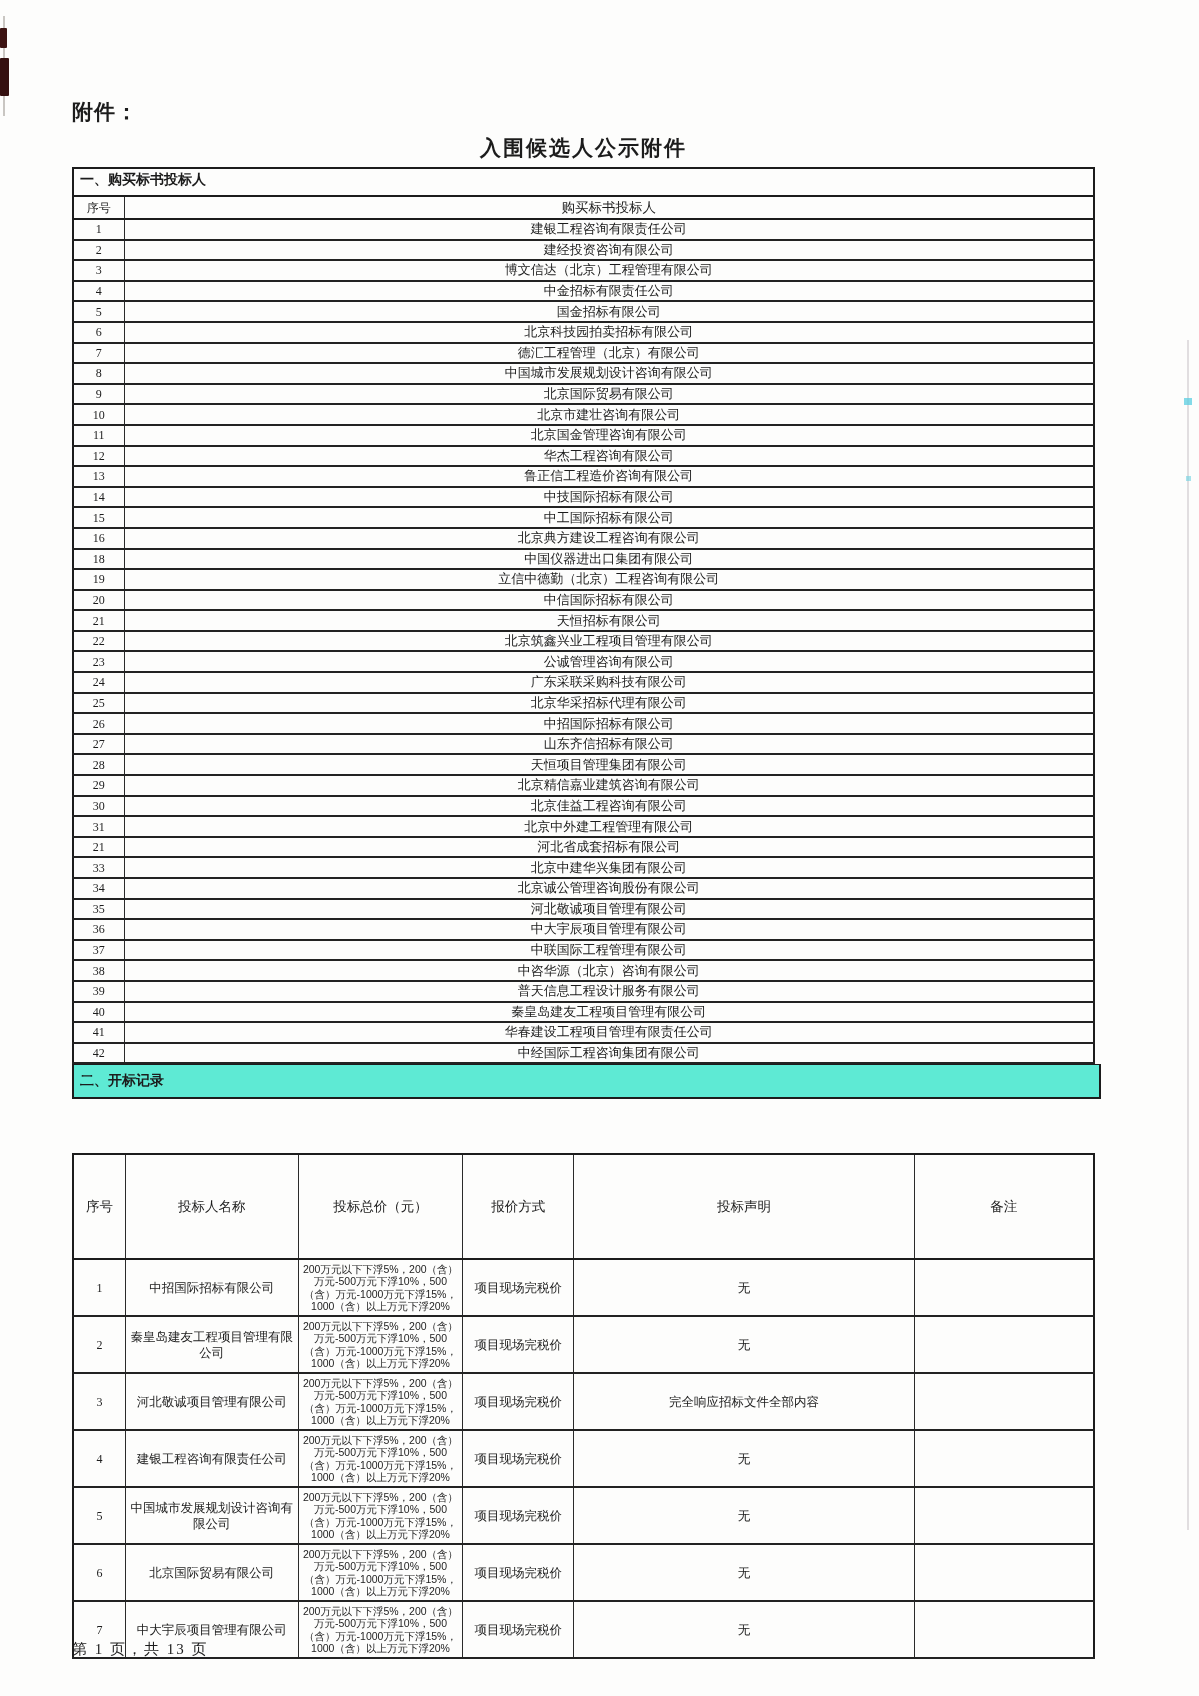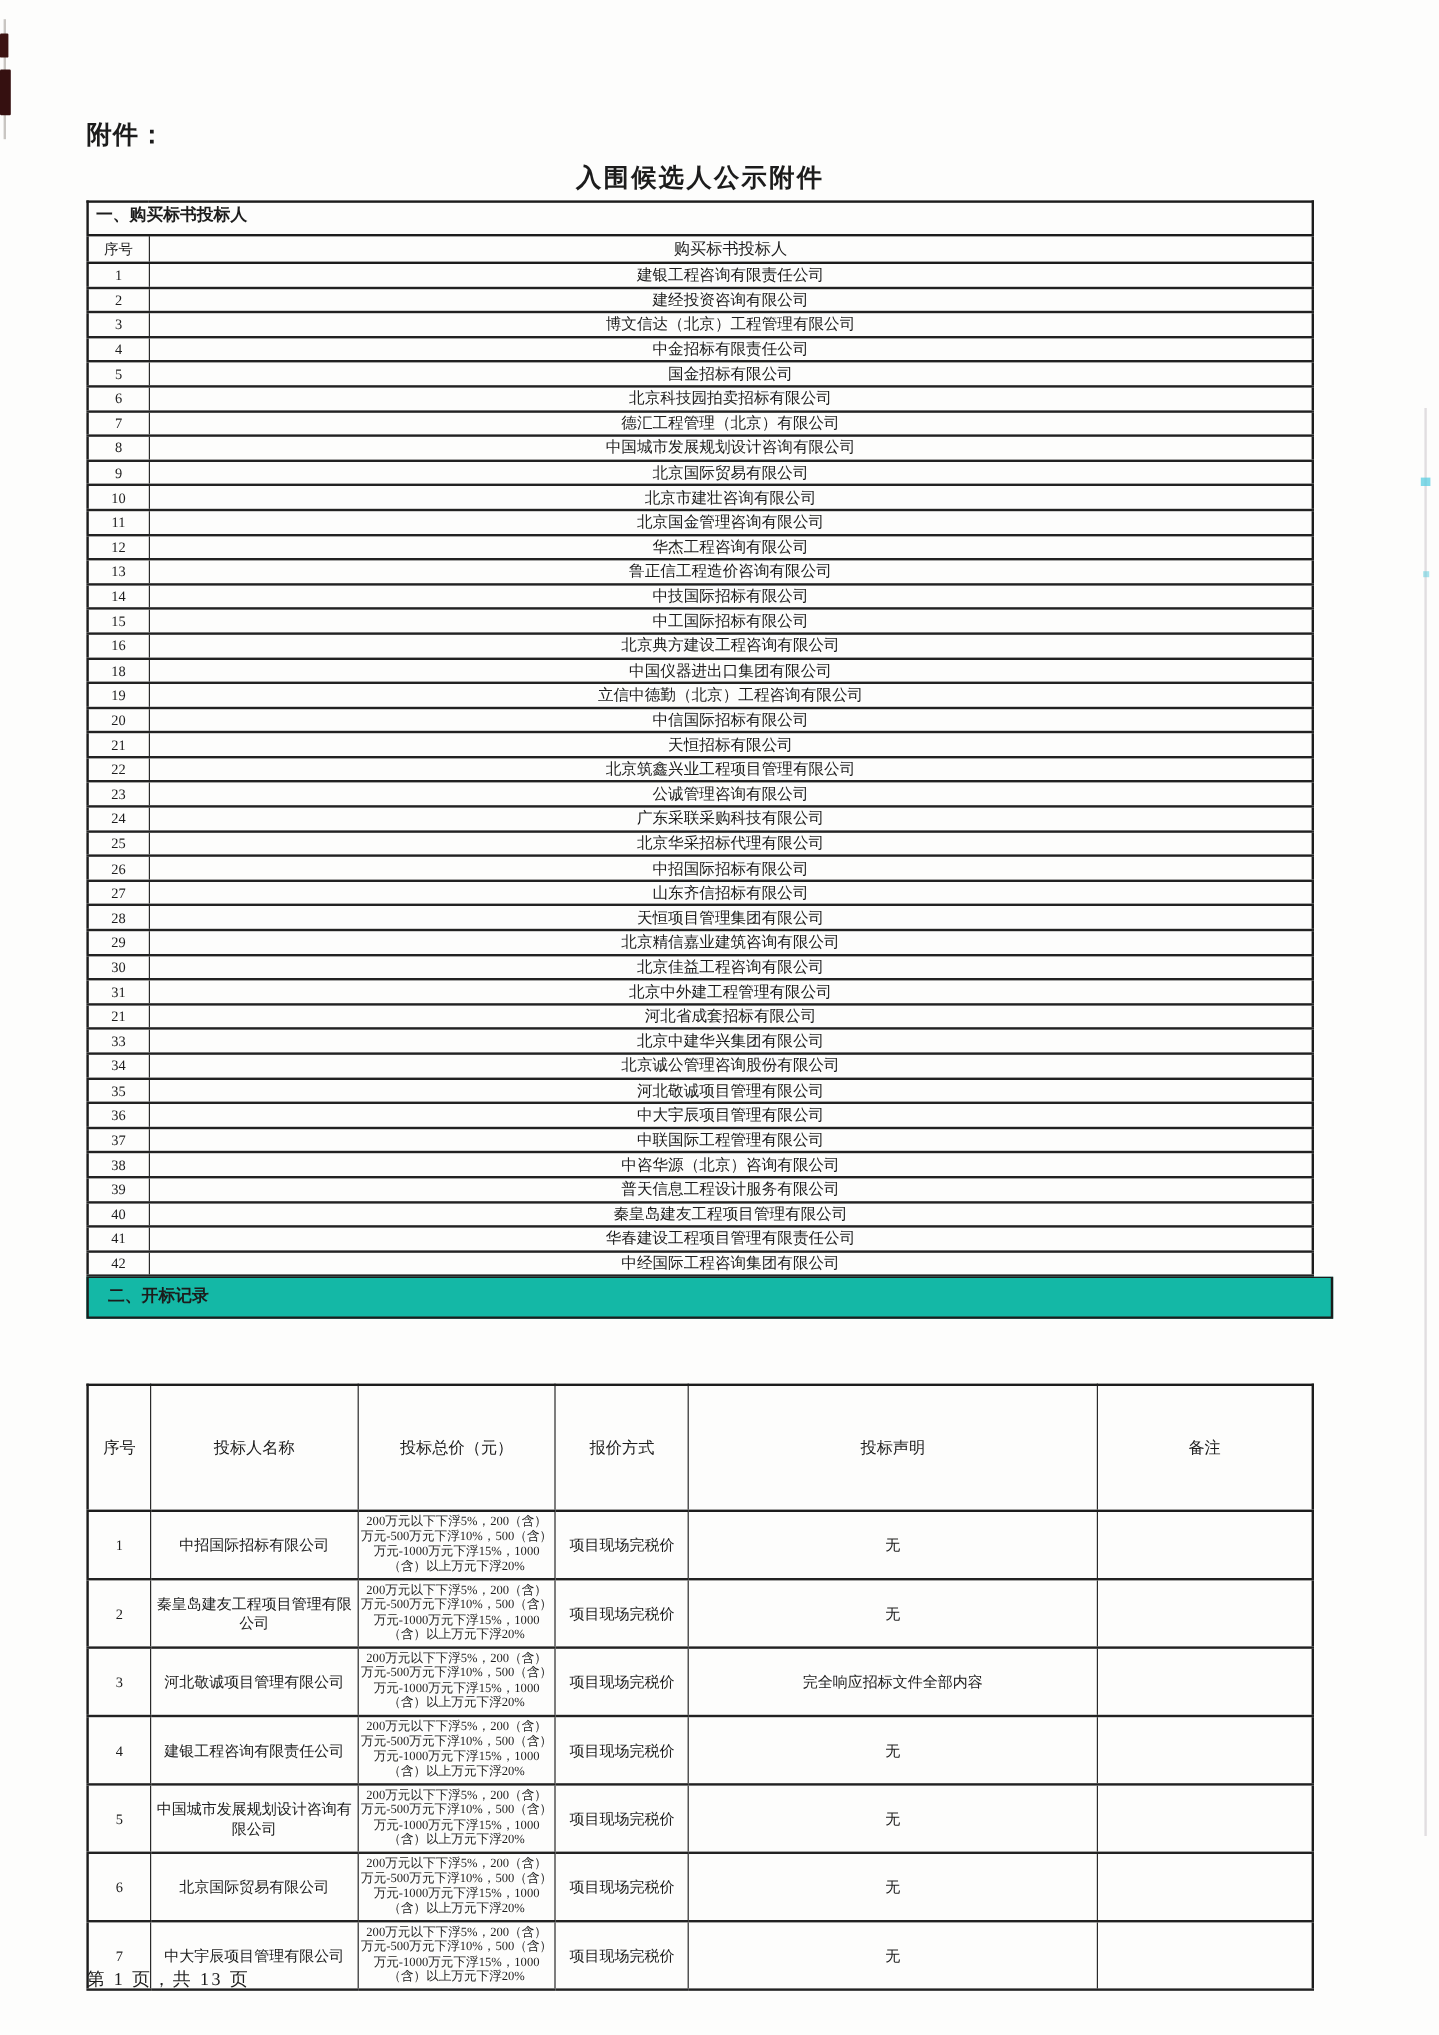--- a/index.html
+++ b/index.html
@@ -34,38 +34,38 @@
   .t1 { border: 2px solid #1c1c1c; }
   .t1 .sec td { height: 22px; font-size: 14px; font-weight: 700; text-align: left; padding: 0 0 4px 6px; border-bottom: 2px solid #1c1c1c; }
   .t1 .hdr td { height: 19px; font-size: 13.5px; text-align: center; border-bottom: 2px solid #1c1c1c; }
   .t1 tbody td { height: 16.6px; font-size: 13px; text-align: center; line-height: 16px;
                  border-bottom: 2px solid #222; white-space: nowrap; }
   .t1 .c-num { width: 51px; }
   .t1 tbody .c-num { font-size: 12px; font-family: "Liberation Serif", serif; }
 
   
   .sec2 { margin-top: 0px; width: 1019px; border: 2px solid #1c1c1c; border-top-width: 1px;
-          height: 32px; line-height: 32px; font-size: 14px; font-weight: 700; padding-left: 16px;
-          background: #14b8a6; }
+          height: 32px; line-height: 32px; font-size: 14px; font-weight: 700; padding-left: 6px;
+          background: #5eead4; }
 
   
   .t2wrap { margin-top: 54px; }
   .t2 { border: 2px solid #1c1c1c; }
   .t2 .hdr td { height: 101px; font-size: 13.5px; text-align: center; border-bottom: 2px solid #1c1c1c; }
   .t2 tbody td { height: 53px; font-size: 12.5px; text-align: center; line-height: 16px;
                  border-bottom: 2px solid #222; padding: 1px 3px; vertical-align: middle; }
   .t2 .w-num { width: 52px; }
   .t2 .w-name { width: 171px; }
   .t2 .w-price { width: 163px; }
   .t2 .w-method { width: 110px; }
   .t2 .w-stmt { width: 337px; }
   .t2 .w-rmk { width: 178px; }
   .t2 tbody .cell-num { font-size: 12px; }
   .t2 tbody .cell-price { font-size: 10.5px; line-height: 12.5px; text-align: center; padding: 1px 2px;
-                          font-family: Liberation Serif, serif; }
+                          font-family: Liberation Sans, sans-serif; }
 
   .footer { position: absolute; left: 72px; top: 1640px; width: 820px; text-align: left;
             font-size: 15px; letter-spacing: 2px; }
 </style>
 </head>
 <body>
 
 <div class="page">
 
   <span class="edge-line"></span>

